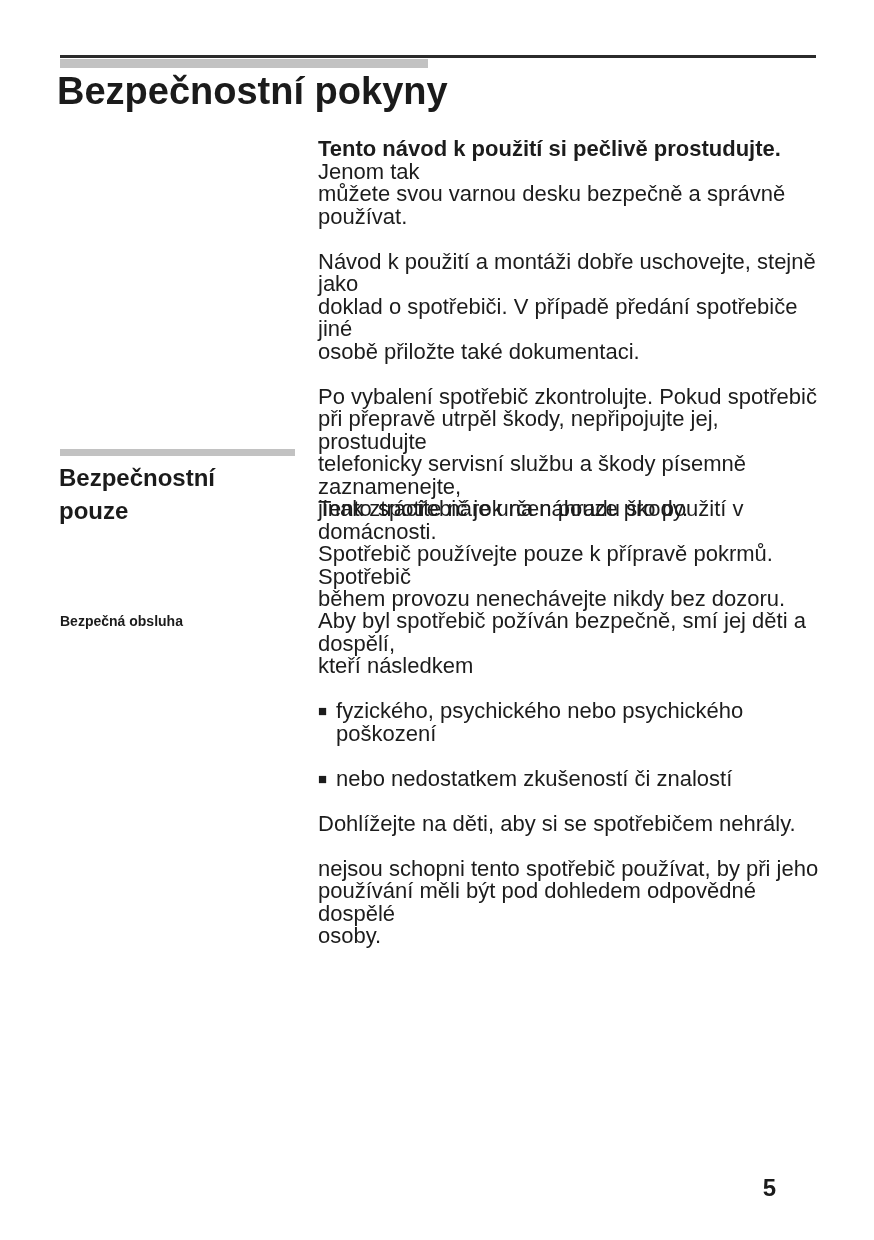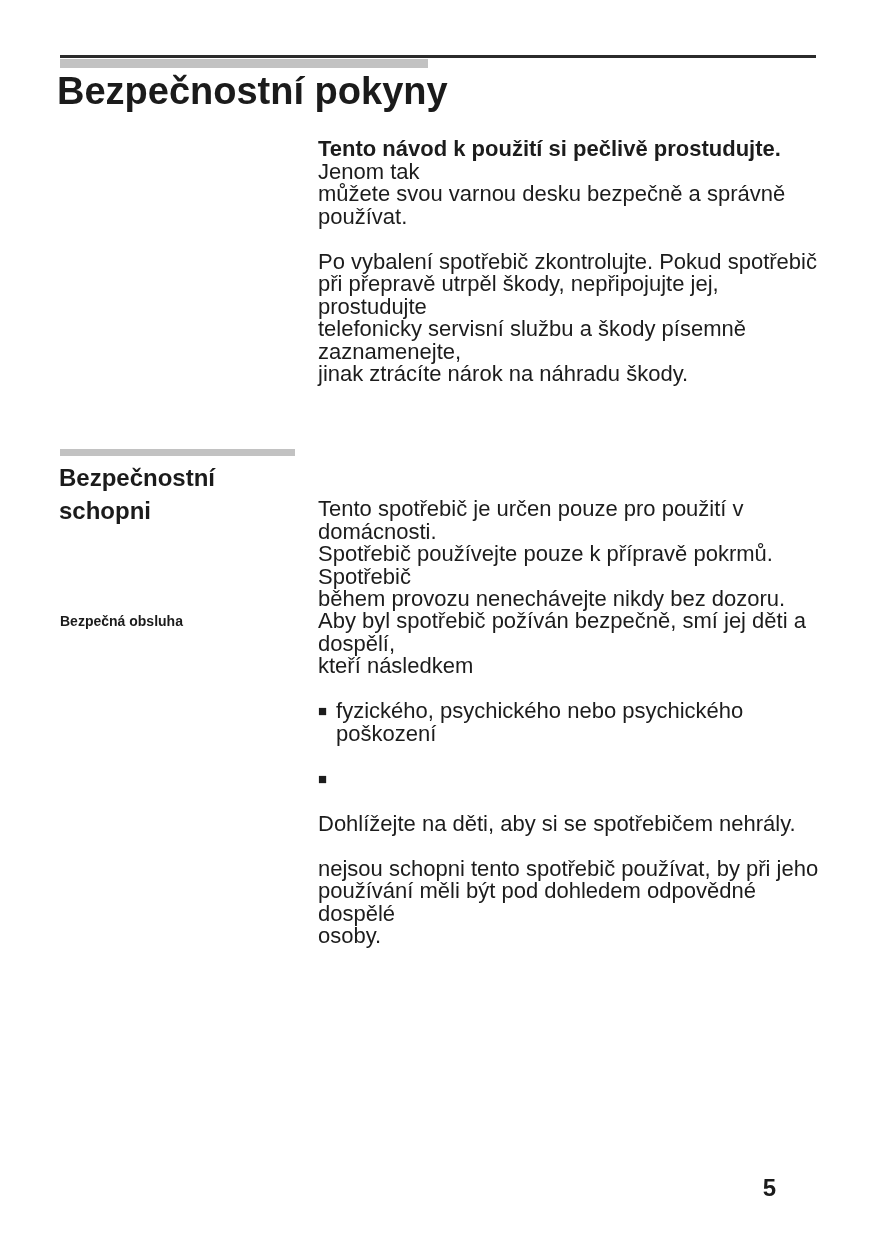--- a/index.html
+++ b/index.html
@@ -124,49 +124,53 @@
 <div class="page">
 
   <div class="top-rule"></div>
   <div class="top-graybar"></div>
 
   <h1 class="doc-title">Bezpečnostní pokyny</h1>
 
   <div class="intro-col">
     <p class="body-text"><strong>Tento návod k použití si pečlivě prostudujte.</strong><span> Jenom tak
 můžete svou varnou desku bezpečně a správně používat.</span></p>
+    <p class="body-text">Návod k použití a montáži dobře uschovejte, stejně jako
+doklad o spotřebiči. V případě předání spotřebiče jiné
+osobě přiložte také dokumentaci.</p>
     <p class="body-text">Po vybalení spotřebič zkontrolujte. Pokud spotřebič
 při přepravě utrpěl škody, nepřipojujte jej, prostudujte
 telefonicky servisní službu a škody písemně zaznamenejte,
 jinak ztrácíte nárok na náhradu škody.</p>
   </div>
 
   <div class="sec2-graybar"></div>
   <h2 class="sec2-heading">Bezpečnostní
-schopni</h2>
+pouze</h2>
 
   <div class="sec2-body sec-col">
     <p class="body-text">Tento spotřebič je určen pouze pro použití v domácnosti.
 Spotřebič používejte pouze k přípravě pokrmů. Spotřebič
 během provozu nenechávejte nikdy bez dozoru.</p>
   </div>
 
   <div class="sec3-label">Bezpečná obsluha</div>
 
   <div class="sec3-body sec-col">
     <p class="body-text">Aby byl spotřebič požíván bezpečně, smí jej děti a dospělí,
 kteří následkem</p>
 
     <div class="bullet-item">
       <span class="bullet-square">■</span>
       <span class="body-text">fyzického, psychického nebo psychického poškození</span>
     </div>
 
     <div class="bullet-item">
       <span class="bullet-square">■</span>
+      <span class="body-text">nebo nedostatkem zkušeností či znalostí</span>
     </div>
 
     <p class="body-text">Dohlížejte na děti, aby si se spotřebičem nehrály.</p>
     <p class="body-text">nejsou schopni tento spotřebič používat, by při jeho
 používání měli být pod dohledem odpovědné dospělé
 osoby.</p>
   </div>
 
   <div class="page-number">5</div>
 

